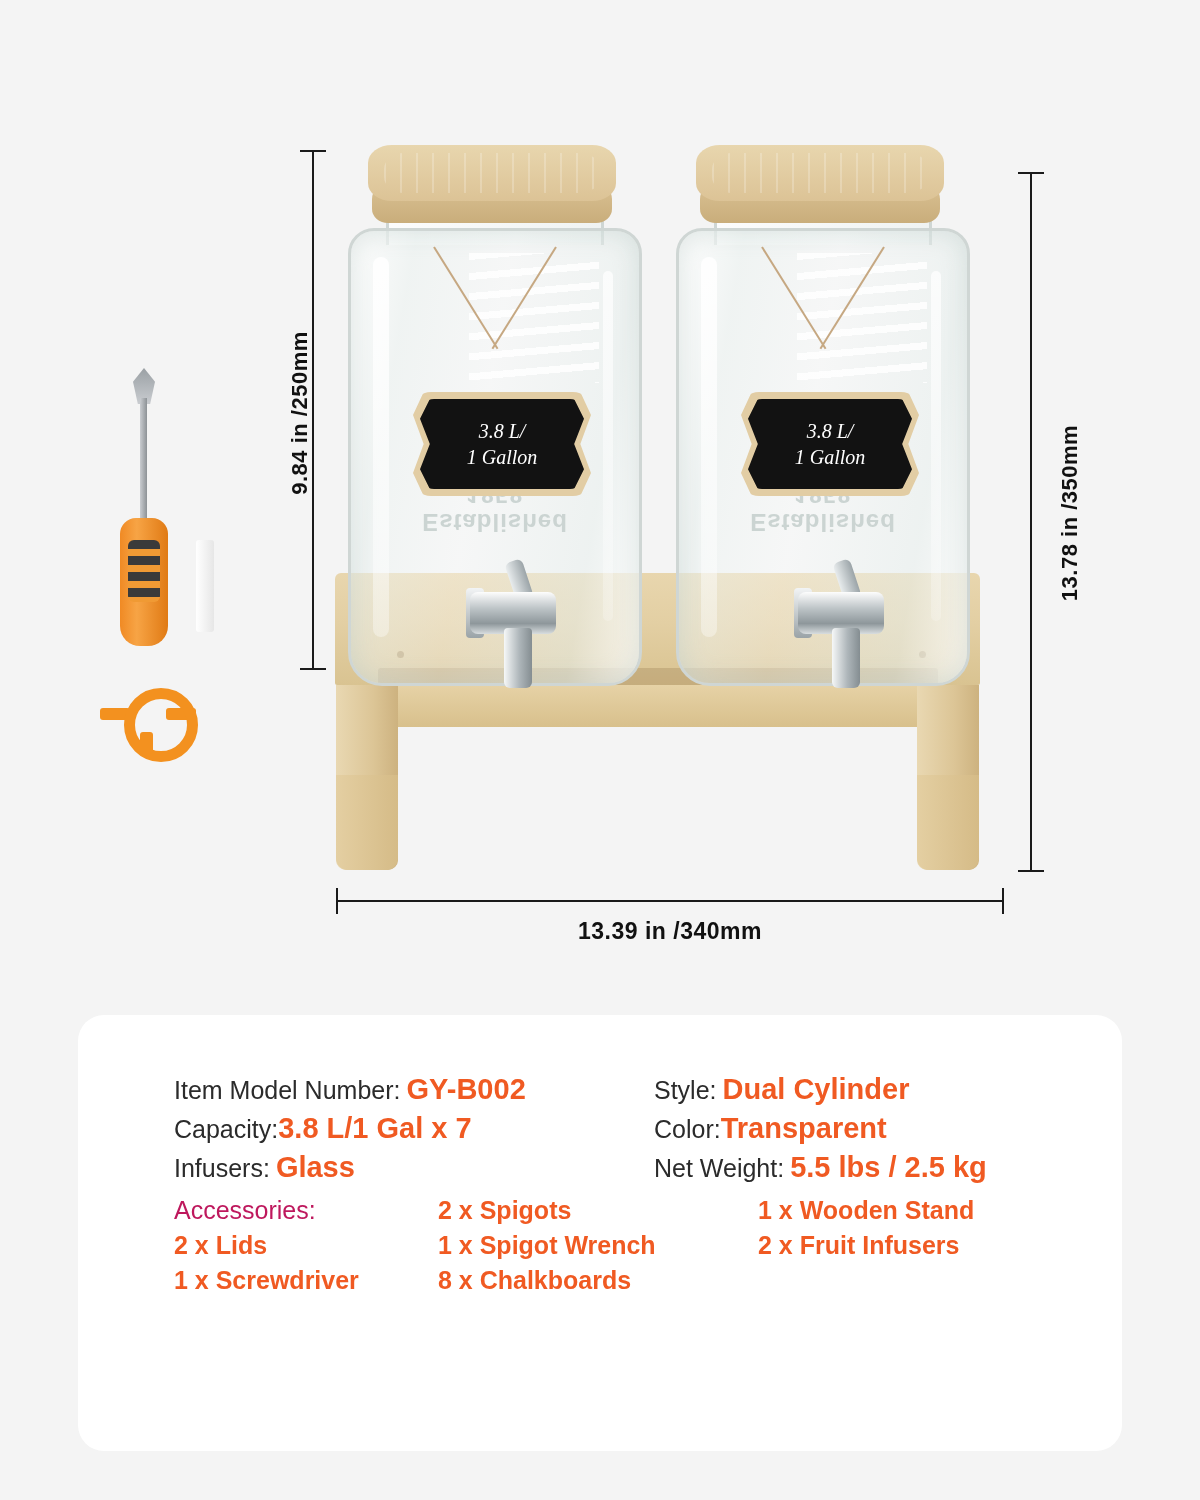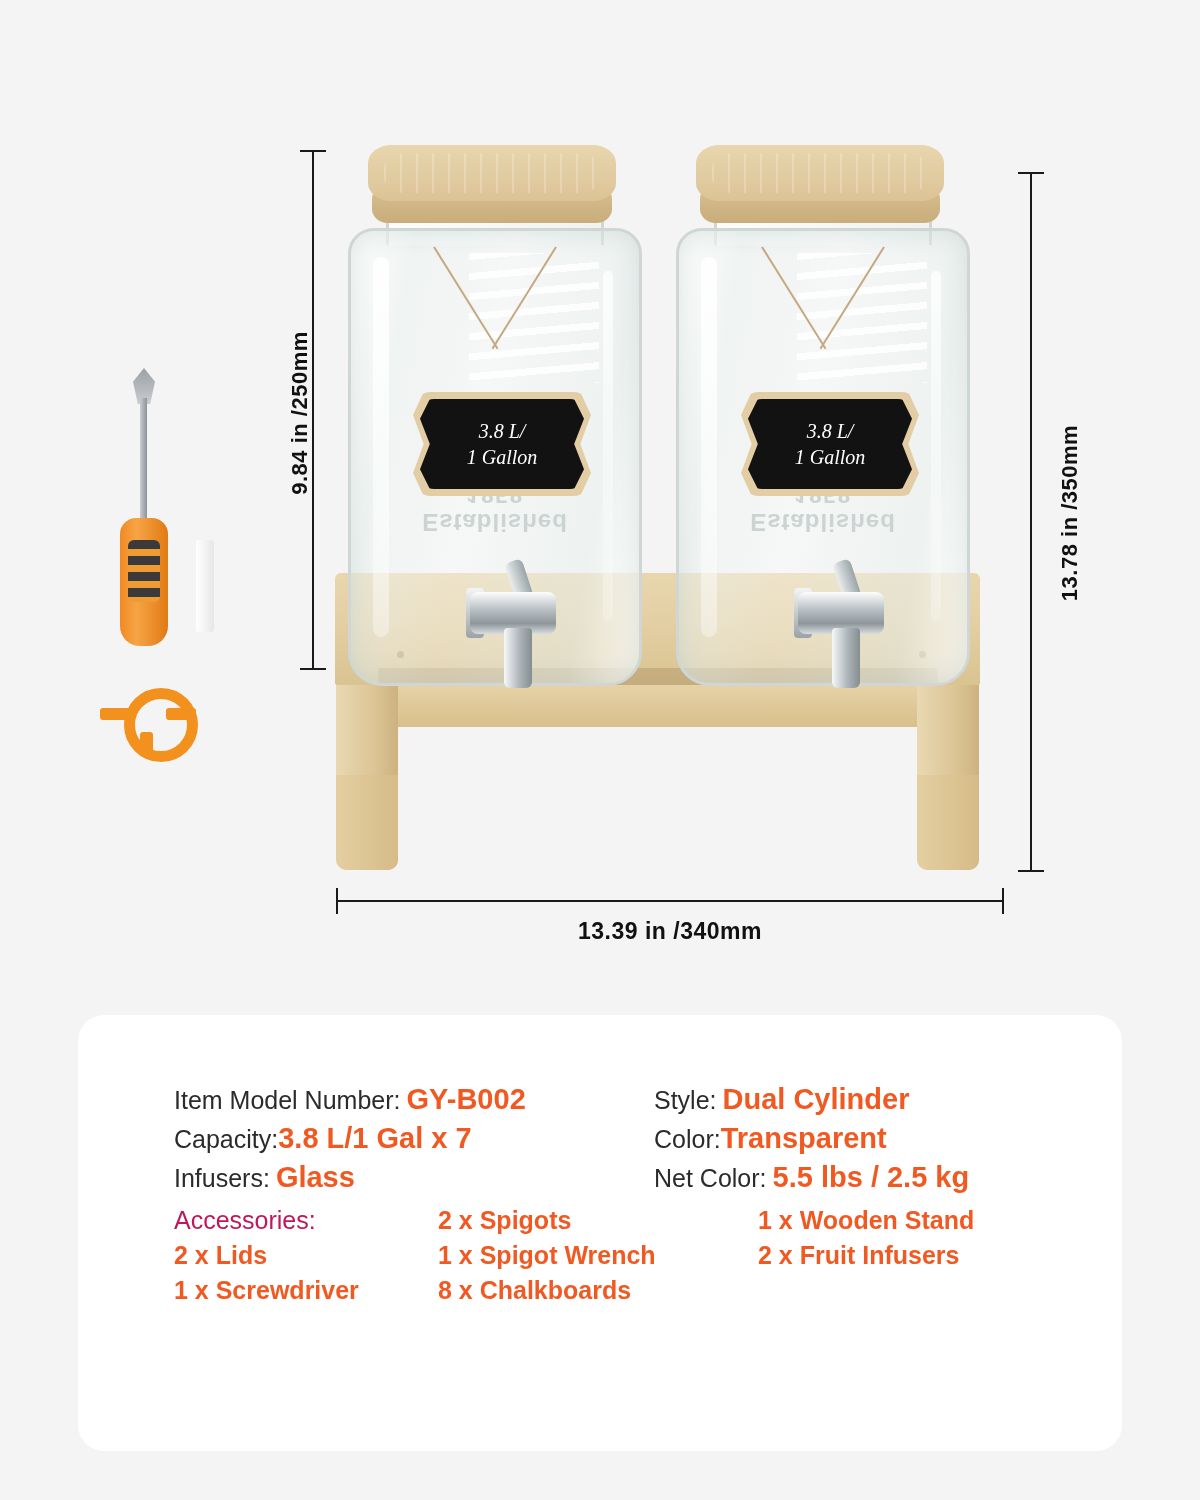--- a/index.html
+++ b/index.html
@@ -363,21 +363,20 @@
     width: 1044px;
     height: 436px;
     background: #fff;
     border-radius: 26px;
   }
   .spec-rows {
     position: absolute;
     left: 96px;
     top: 58px;
     width: 900px;
-    margin-top: 10px;
   }
   .spec-row {
     display: flex;
     align-items: baseline;
     margin-bottom: 6px;
   }
   .spec-col {
     display: flex;
     align-items: baseline;
   }
@@ -549,21 +548,21 @@
         <span class="spec-value" style="margin-left:0;">Transparent</span>
       </div>
     </div>
 
     <div class="spec-row">
       <div class="spec-col c1">
         <span class="spec-label">Infusers:</span>
         <span class="spec-value">Glass</span>
       </div>
       <div class="spec-col">
-        <span class="spec-label">Net Color:</span>
+        <span class="spec-label">Net Weight:</span>
         <span class="spec-value">5.5 lbs / 2.5 kg</span>
       </div>
     </div>
 
     <div class="acc-row" style="margin-top:12px;">
       <div class="acc-cell plain acc-c1">Accessories:</div>
       <div class="acc-cell acc-c2">2 x Spigots</div>
       <div class="acc-cell acc-c3">1 x Wooden Stand</div>
     </div>
 

